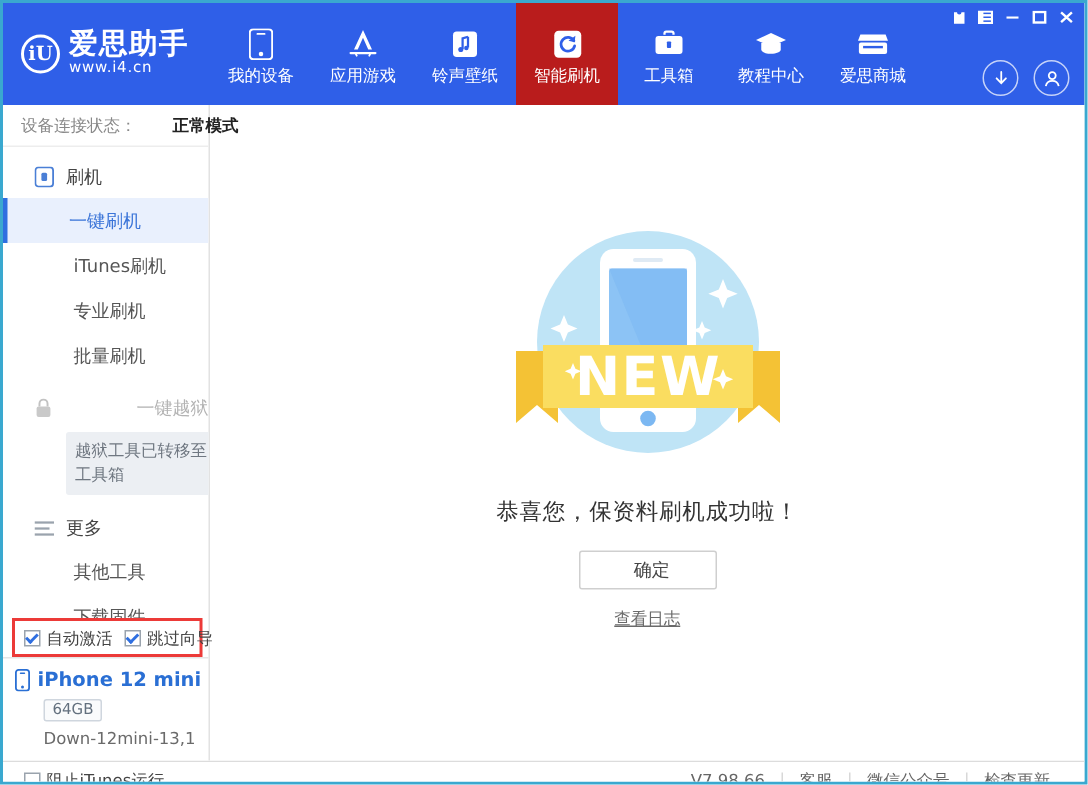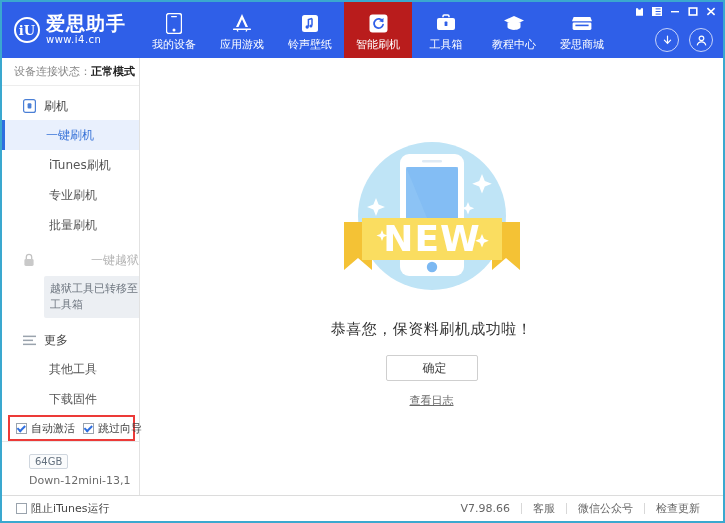--- a/index.html
+++ b/index.html
@@ -18,21 +18,21 @@
     position: relative;
     width: 725px; height: 523px;
     border: 2px solid #3aa8cf;
     background: #ffffff;
     overflow: hidden;
   }
 
   
   .header {
     position: relative;
-    height: 56px;
+    height: 68px;
     background: #2f5fe8;
     display: flex;
     align-items: stretch;
   }
   .logo-wrap {
     width: 138px;
     display: flex;
     align-items: center;
     padding-left: 12px;
   }
@@ -126,21 +126,21 @@
   }
   .conn-status {
     height: 28px;
     display: flex; align-items: center;
     padding-left: 12px;
     border-bottom: 1px solid #ededed;
     font-size: 11px;
     color: #888;
     white-space: nowrap;
   }
-  .conn-status b { color: #222; font-weight: bold; }
+  .conn-status b { color: #222; font-weight: bold; margin-left: 24px; }
 
   .side-scroll { flex: 1; padding-top: 6px; overflow: hidden; }
 
   .grp-head {
     display: flex; align-items: center;
     height: 28px;
     padding-left: 20px;
     font-size: 12px;
     color: #444;
     cursor: pointer;
@@ -519,20 +519,30 @@
             <span class="cb checked"></span>
             <span>自动激活</span>
           </div>
           <div class="cb-line">
             <span class="cb checked"></span>
             <span>跳过向导</span>
           </div>
         </div>
 
         <div class="device-card">
+          <div class="dev-name">
+            <span class="phone-ico">
+              <svg width="10" height="15" viewBox="0 0 10 15">
+                  <rect x="0.6" y="0.6" width="8.8" height="13.8" rx="1.8" fill="none" stroke="#2a6fd4" stroke-width="1.2"></rect>
+                  <circle cx="5" cy="12" r="1" fill="#2a6fd4"></circle>
+                  <rect x="3.2" y="2.4" width="3.6" height="0.9" rx="0.45" fill="#2a6fd4"></rect>
+                </svg>
+            </span>
+            <span>iPhone 12 mini</span>
+          </div>
           <div class="dev-cap">64GB</div>
           <div class="dev-model">Down-12mini-13,1</div>
         </div>
 
       </div>
     </div>
 
     <div class="main">
 
       <div class="illus">

